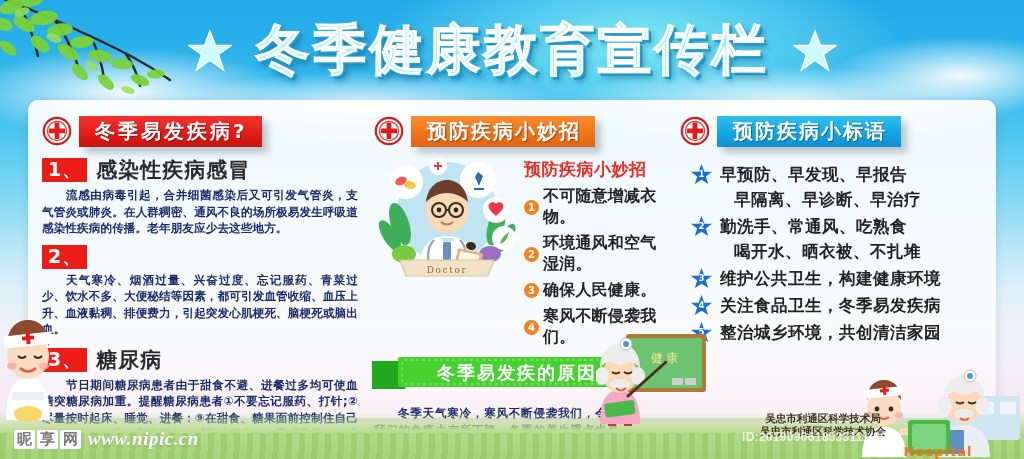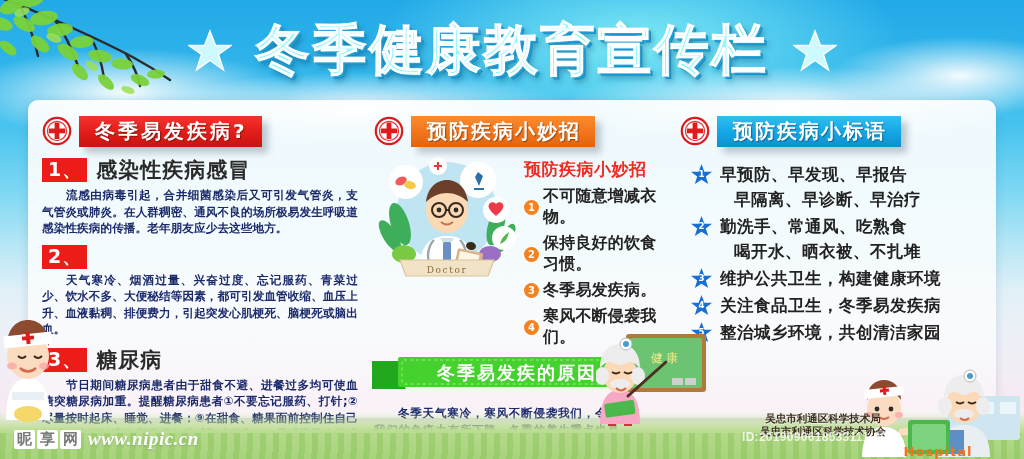--- a/index.html
+++ b/index.html
@@ -381,25 +381,25 @@
           </svg>
 
           <div class="tips">
             <div class="tips-title">预防疾病小妙招</div>
             <div class="tip">
               <span class="tip-num">1</span>
               <span class="tip-txt">不可随意增减衣物。</span>
             </div>
             <div class="tip">
               <span class="tip-num">2</span>
-              <span class="tip-txt">保持良好的饮食习惯。</span>
+              <span class="tip-txt">环境通风和空气湿润。</span>
             </div>
             <div class="tip">
               <span class="tip-num">3</span>
-              <span class="tip-txt">冬季易发疾病。</span>
+              <span class="tip-txt">确保人民健康。</span>
             </div>
             <div class="tip">
               <span class="tip-num">4</span>
               <span class="tip-txt">寒风不断侵袭我们。</span>
             </div>
           </div>
         </div>
 
         
         <svg class="ribbon" viewBox="0 0 290 42">

